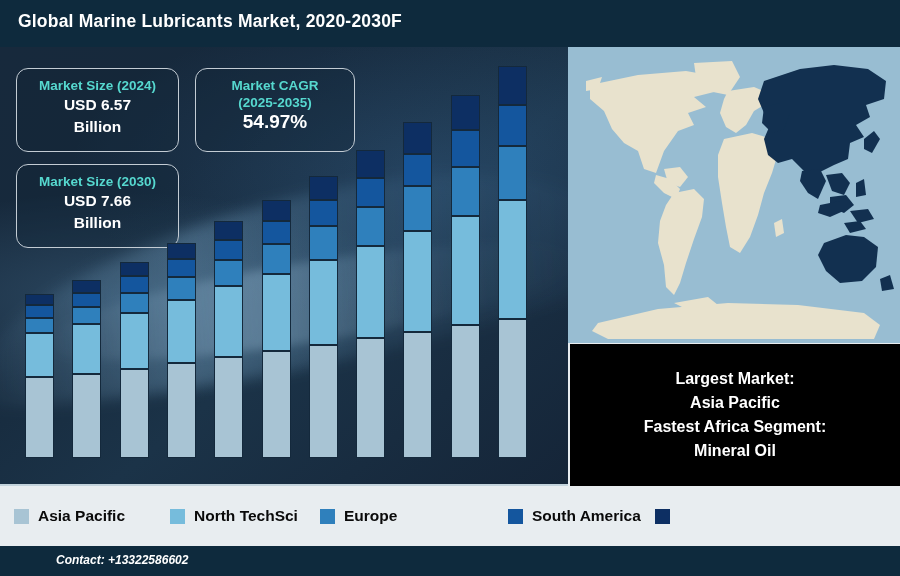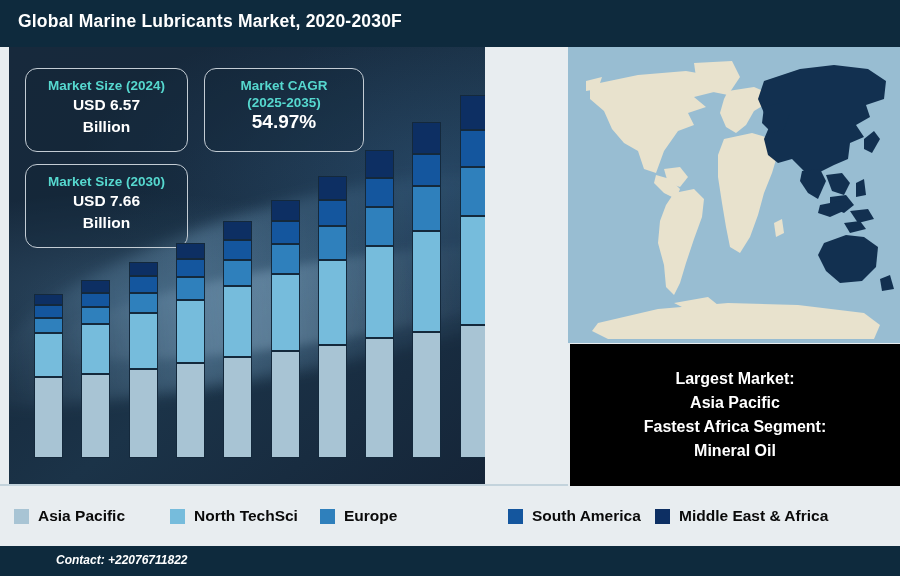--- a/index.html
+++ b/index.html
@@ -27,27 +27,26 @@
     letter-spacing: 0.2px;
   }
   .logo {
     position: absolute; right: 6px; top: 3px;
     width: 172px; height: 42px;
   }
 
   
   .chart-panel {
     position: absolute; left: 0; top: 47px;
-    width: 476px; height: 437px;
+    width: 568px; height: 437px;
     background:
       radial-gradient(ellipse 420px 150px at 120px 250px, rgba(120,180,225,0.22), rgba(120,180,225,0) 70%),
       radial-gradient(ellipse 500px 220px at 430px 120px, rgba(80,140,200,0.20), rgba(80,140,200,0) 72%),
       linear-gradient(140deg, #17293c 0%, #16293c 30%, #1b3348 58%, #152538 100%);
     overflow: hidden;
-    margin-left: 9px;
   }
   .swoosh {
     position: absolute; left: -40px; top: 150px;
     width: 680px; height: 170px;
     background: linear-gradient(100deg, rgba(140,195,235,0.00) 0%, rgba(150,200,235,0.28) 35%, rgba(120,180,225,0.10) 62%, rgba(120,180,225,0) 100%);
     border-radius: 60% 40% 55% 45% / 80% 70% 30% 20%;
     transform: rotate(-11deg);
     filter: blur(7px);
     pointer-events: none;
   }
@@ -349,21 +348,20 @@
       <div class="legend-item" style="position: absolute; left: 320px;">
         <span class="legend-swatch" style="background: rgb(47, 128, 188);"></span>
         <span class="legend-text">Europe</span>
       </div>
       <div class="legend-item" style="position: absolute; left: 470px; padding-left: 38px;">
         <span class="legend-swatch" style="background: rgb(20, 86, 158);"></span>
         <span class="legend-text">South America</span>
       </div>
       <div class="legend-item" style="position: absolute; left: 655px;">
         <span class="legend-swatch" style="background: rgb(13, 47, 99);"></span>
-        <span class="legend-text">Middle East &amp; Africa</span>
       </div>
     </div>
 
   <div class="footer">
-    <div class="footer-text" id="footer-contact">Contact: +22076711822</div>
+    <div class="footer-text" id="footer-contact">Contact: +13322586602</div>
   </div>
 
 </div>
 
 </body></html>

